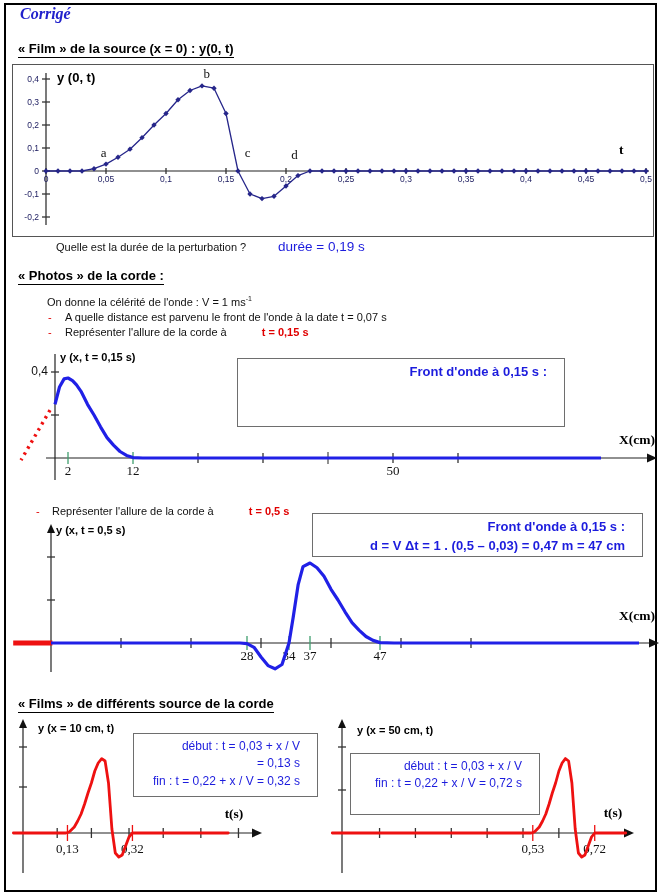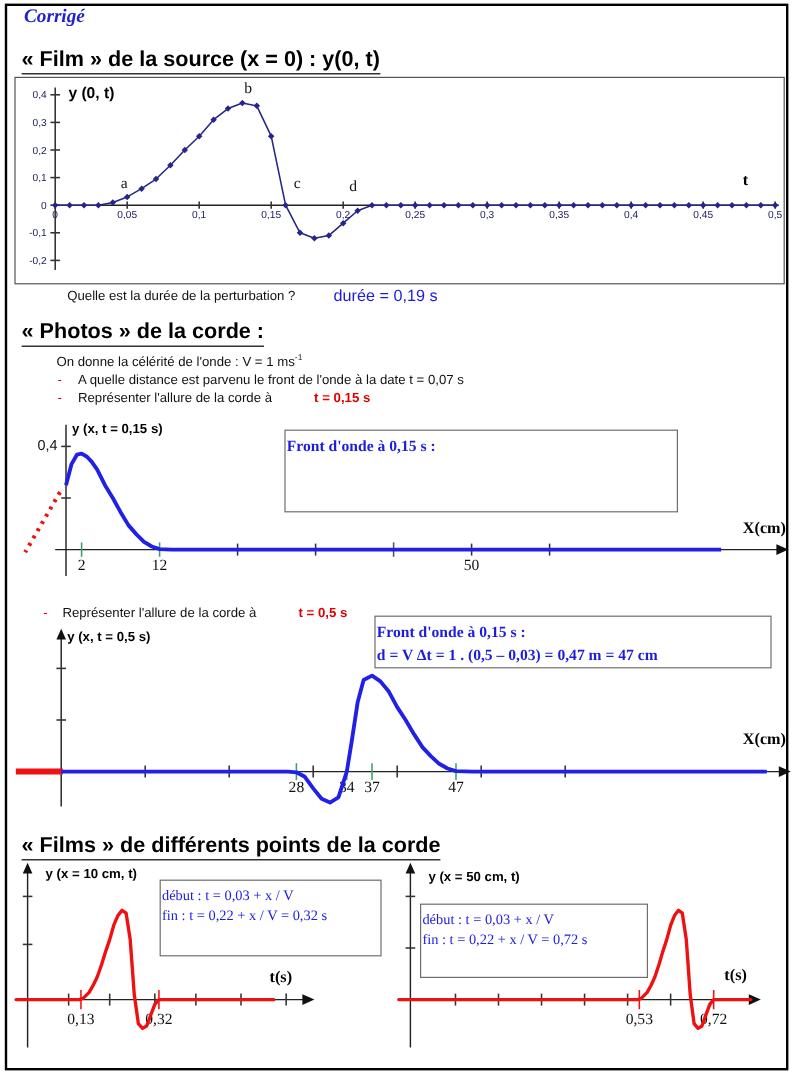--- a/index.html
+++ b/index.html
@@ -4,31 +4,31 @@
 <style>
   html,body{margin:0;padding:0;}
   body{
     position:relative;width:660px;height:893px;background:#ffffff;
     font-family:"Liberation Sans",sans-serif;color:#111;overflow:hidden;
   }
   .abs{position:absolute;}
   .page-border{left:4px;top:3px;width:649px;height:885px;border:2px solid #000;}
   .doc-title{font-family:"Liberation Serif",serif;font-style:italic;font-weight:bold;
     font-size:16px;color:#2121cc;}
-  .heading{font-weight:bold;font-size:18px;color:#000;border-bottom:1.6px solid #000;
+  .heading{font-weight:bold;font-size:13px;color:#000;border-bottom:1.6px solid #000;
     padding-bottom:1px;display:inline-block;}
   .body-text{font-size:11px;color:#111;white-space:nowrap;}
   .blue-answer{font-size:13.5px;font-weight:normal;color:#1c1cdd;white-space:nowrap;}
   .bullet-dash{color:#e00000;font-size:11px;}
   .hl{color:#e00000;font-weight:bold;padding-left:32px;}
   sup{font-size:7px;vertical-align:super;}
   .chart-wrap{overflow:visible;}
   .framed{border:1px solid #555;background:#fff;}
   .answer-box{box-sizing:border-box;border:1.5px solid #6e6e6e;background:#fff;
-    font-family:Liberation Serif, serif;color:#1c1cdd;padding:4px 1px 0;}
+    font-family:Liberation Sans, sans-serif;color:#1c1cdd;padding:4px 17px 0;text-align:right;}
   .answer-box.bold{font-weight:bold;}
   .box-line{line-height:1.45;white-space:nowrap;}
   .box-line:empty{height:6px;}
   svg{display:block;overflow:visible;}
   svg text{user-select:none;}
   .tick-small{font:8.5px "Liberation Sans",sans-serif;fill:#1a1a5e;}
   .tick-serif{font:13px "Liberation Serif",serif;fill:#111;}
   .letter{font:13px "Liberation Serif",serif;fill:#111;}
   .chart1-title{font:bold 13px "Liberation Sans",sans-serif;fill:#000;}
   .chart-ylabel{font:bold 11px "Liberation Sans",sans-serif;fill:#000;}
@@ -248,20 +248,21 @@
     <div class="abs answer-box bold" style="left: 237px; top: 358px; width: 328px; height: 69px; font-size: 13px;">
       <div class="box-line">Front d'onde à 0,15 s :</div>
       <div class="box-line"></div>
     </div>
     <div class="abs answer-box bold" style="left: 312px; top: 513px; width: 331px; height: 44px; font-size: 13px;">
       <div class="box-line">Front d'onde à 0,15 s :</div>
       <div class="box-line">d = V Δt = 1 . (0,5 – 0,03) = 0,47 m = 47 cm</div>
     </div>
     <div class="abs answer-box" style="left: 133px; top: 733px; width: 185px; height: 64px; font-size: 12px;">
       <div class="box-line">début : t = 0,03 + x / V</div>
+      <div class="box-line" style="padding-left: 52px;">= 0,13 s</div>
       <div class="box-line">fin : t = 0,22 + x / V = 0,32 s</div>
     </div>
     <div class="abs answer-box" style="left: 350px; top: 753px; width: 190px; height: 62px; font-size: 12px;">
       <div class="box-line">début : t = 0,03 + x / V</div>
       <div class="box-line">fin : t = 0,22 + x / V = 0,72 s</div>
     </div>
   </div>
 
 <div class="abs body-text" style="left:56px;top:241px">Quelle est la durée de la perturbation ?</div>
 <div class="abs blue-answer" style="left:278px;top:239px">durée = 0,19 s</div>
@@ -281,14 +282,14 @@
 <div class="abs body-text" style="left:65px;top:326px">
   <span>Représenter l'allure de la corde à </span><span class="hl">t = 0,15 s</span>
 </div>
 
 <div class="abs bullet-dash" style="left:36px;top:505px">-</div>
 <div class="abs body-text" style="left:52px;top:505px">
   <span>Représenter l'allure de la corde à </span><span class="hl">t = 0,5 s</span>
 </div>
 
 <div class="abs" style="left:18px;top:694px">
-  <span class="heading">« Films » de différents points de la corde</span>
+  <span class="heading">« Films » de différents source de la corde</span>
 </div>
 
 </body></html>

